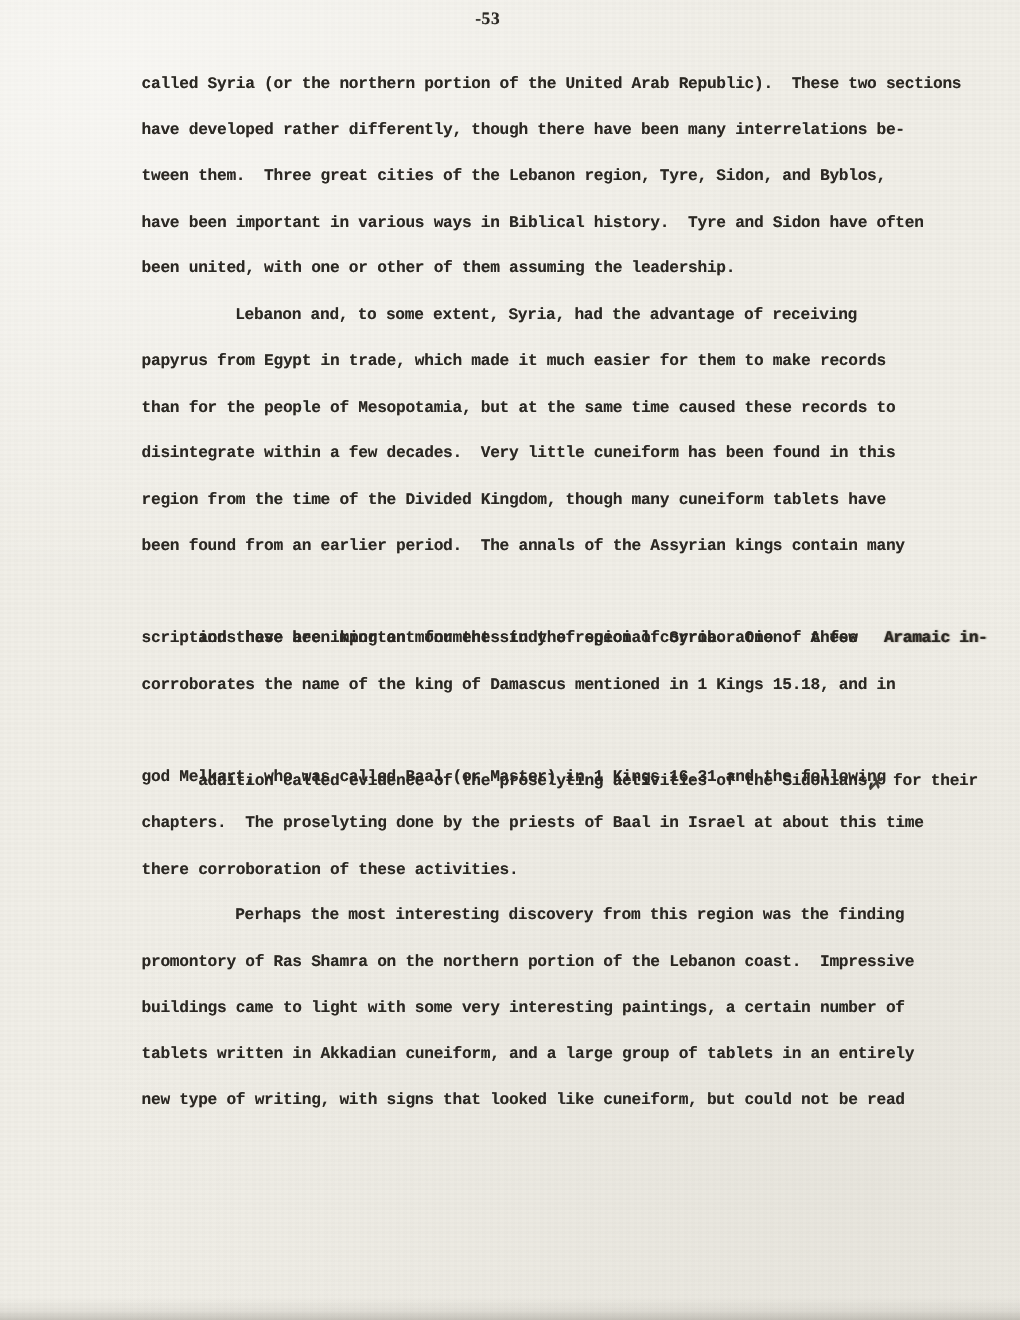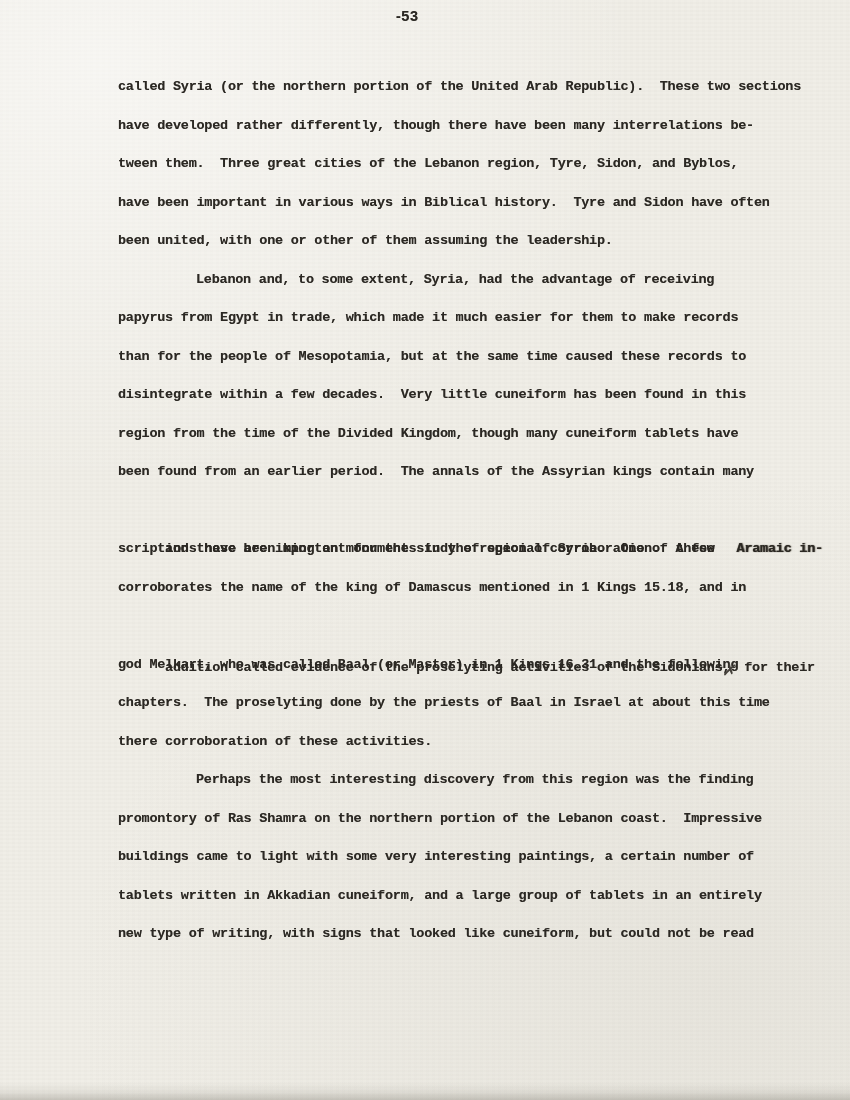--- a/index.html
+++ b/index.html
@@ -34,32 +34,32 @@
     bottom: 0;
     width: 850px;
     height: 18px;
     pointer-events: none;
     background: linear-gradient(to bottom, rgba(130,127,117,0) 0%, rgba(130,127,117,0.12) 55%, var(--bottom-shadow-rgba, rgba(130,127,117,0.38)) 100%);
   }
   .page-number {
     position: absolute;
     left: 396px;
     top: 8px;
-    font-family: Liberation Sans, sans-serif;
+    font-family: Liberation Serif, serif;
     font-size: 14.5px;
     font-weight: bold;
     letter-spacing: 0.5px;
     color: var(--ink, #2b2823);
     text-shadow: 0 0 0.6px rgba(43,40,35,0.55);
     white-space: pre;
   }
   .body-text {
     position: absolute;
     left: 118px;
-    top: 68px;
+    top: 52px;
     width: 716px;
     font-family: "Liberation Mono", "DejaVu Sans Mono", monospace;
     font-size: 13.5px;
     font-weight: bold;
     letter-spacing: -0.25px;
     color: var(--ink, #2b2823);
     text-shadow: 0 0 0.55px rgba(43,40,35,0.5);
   }
   .line {
     height: 38.5px;

